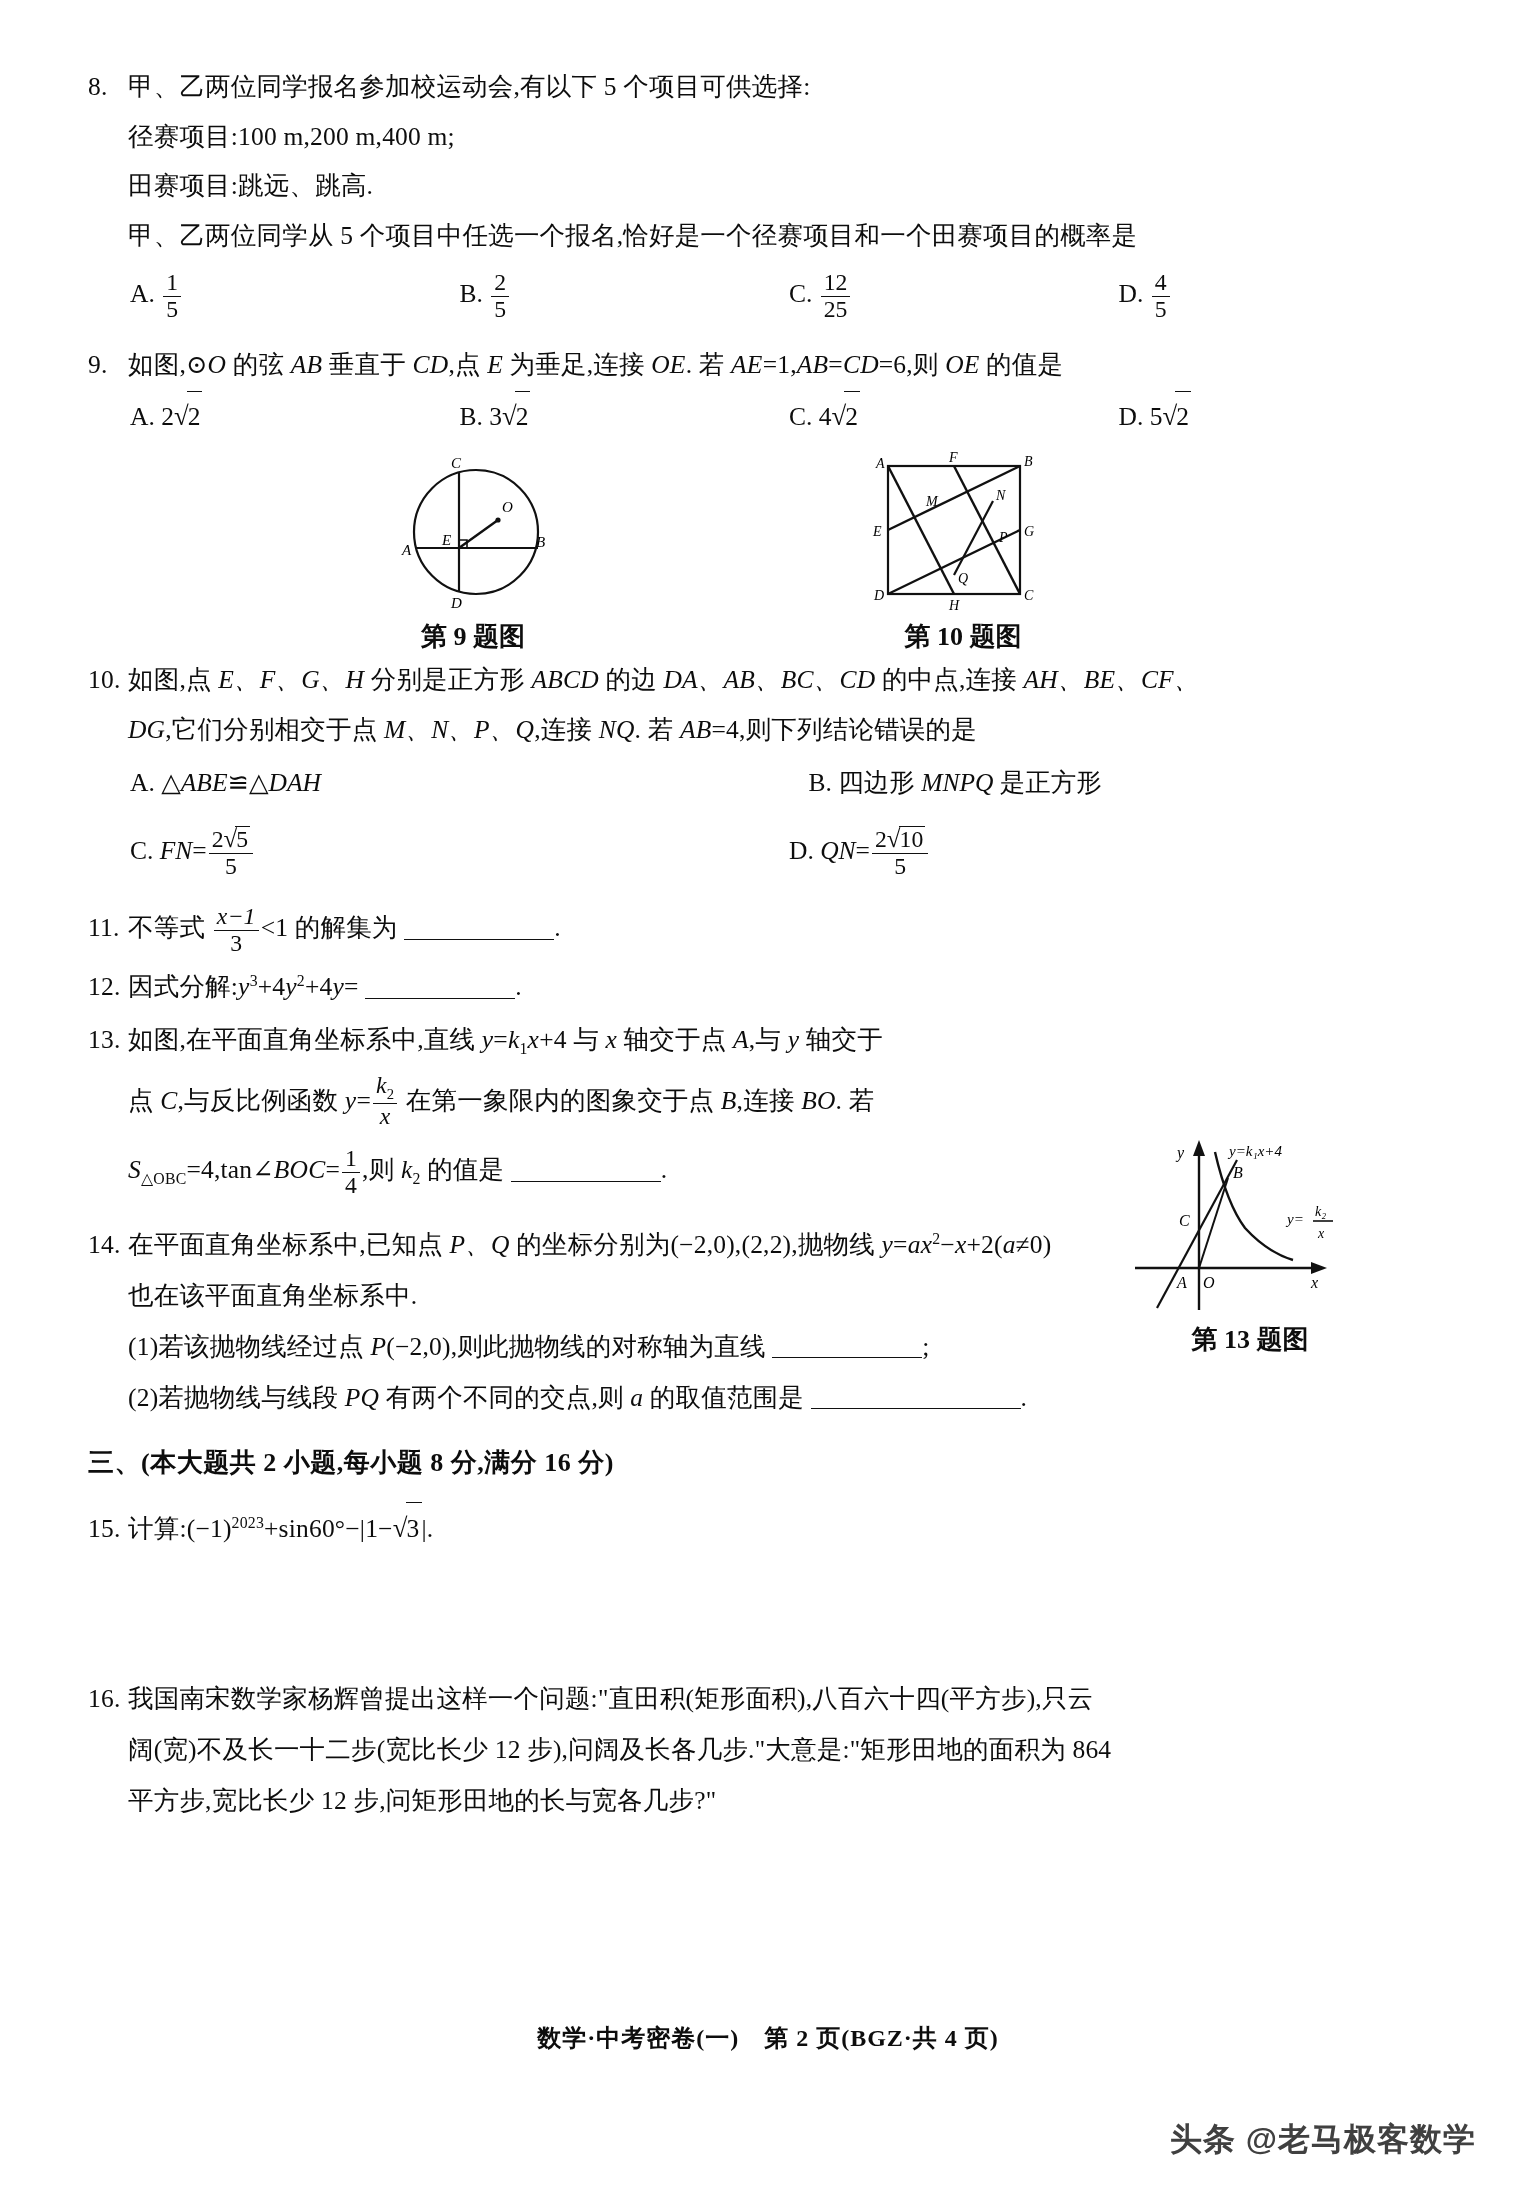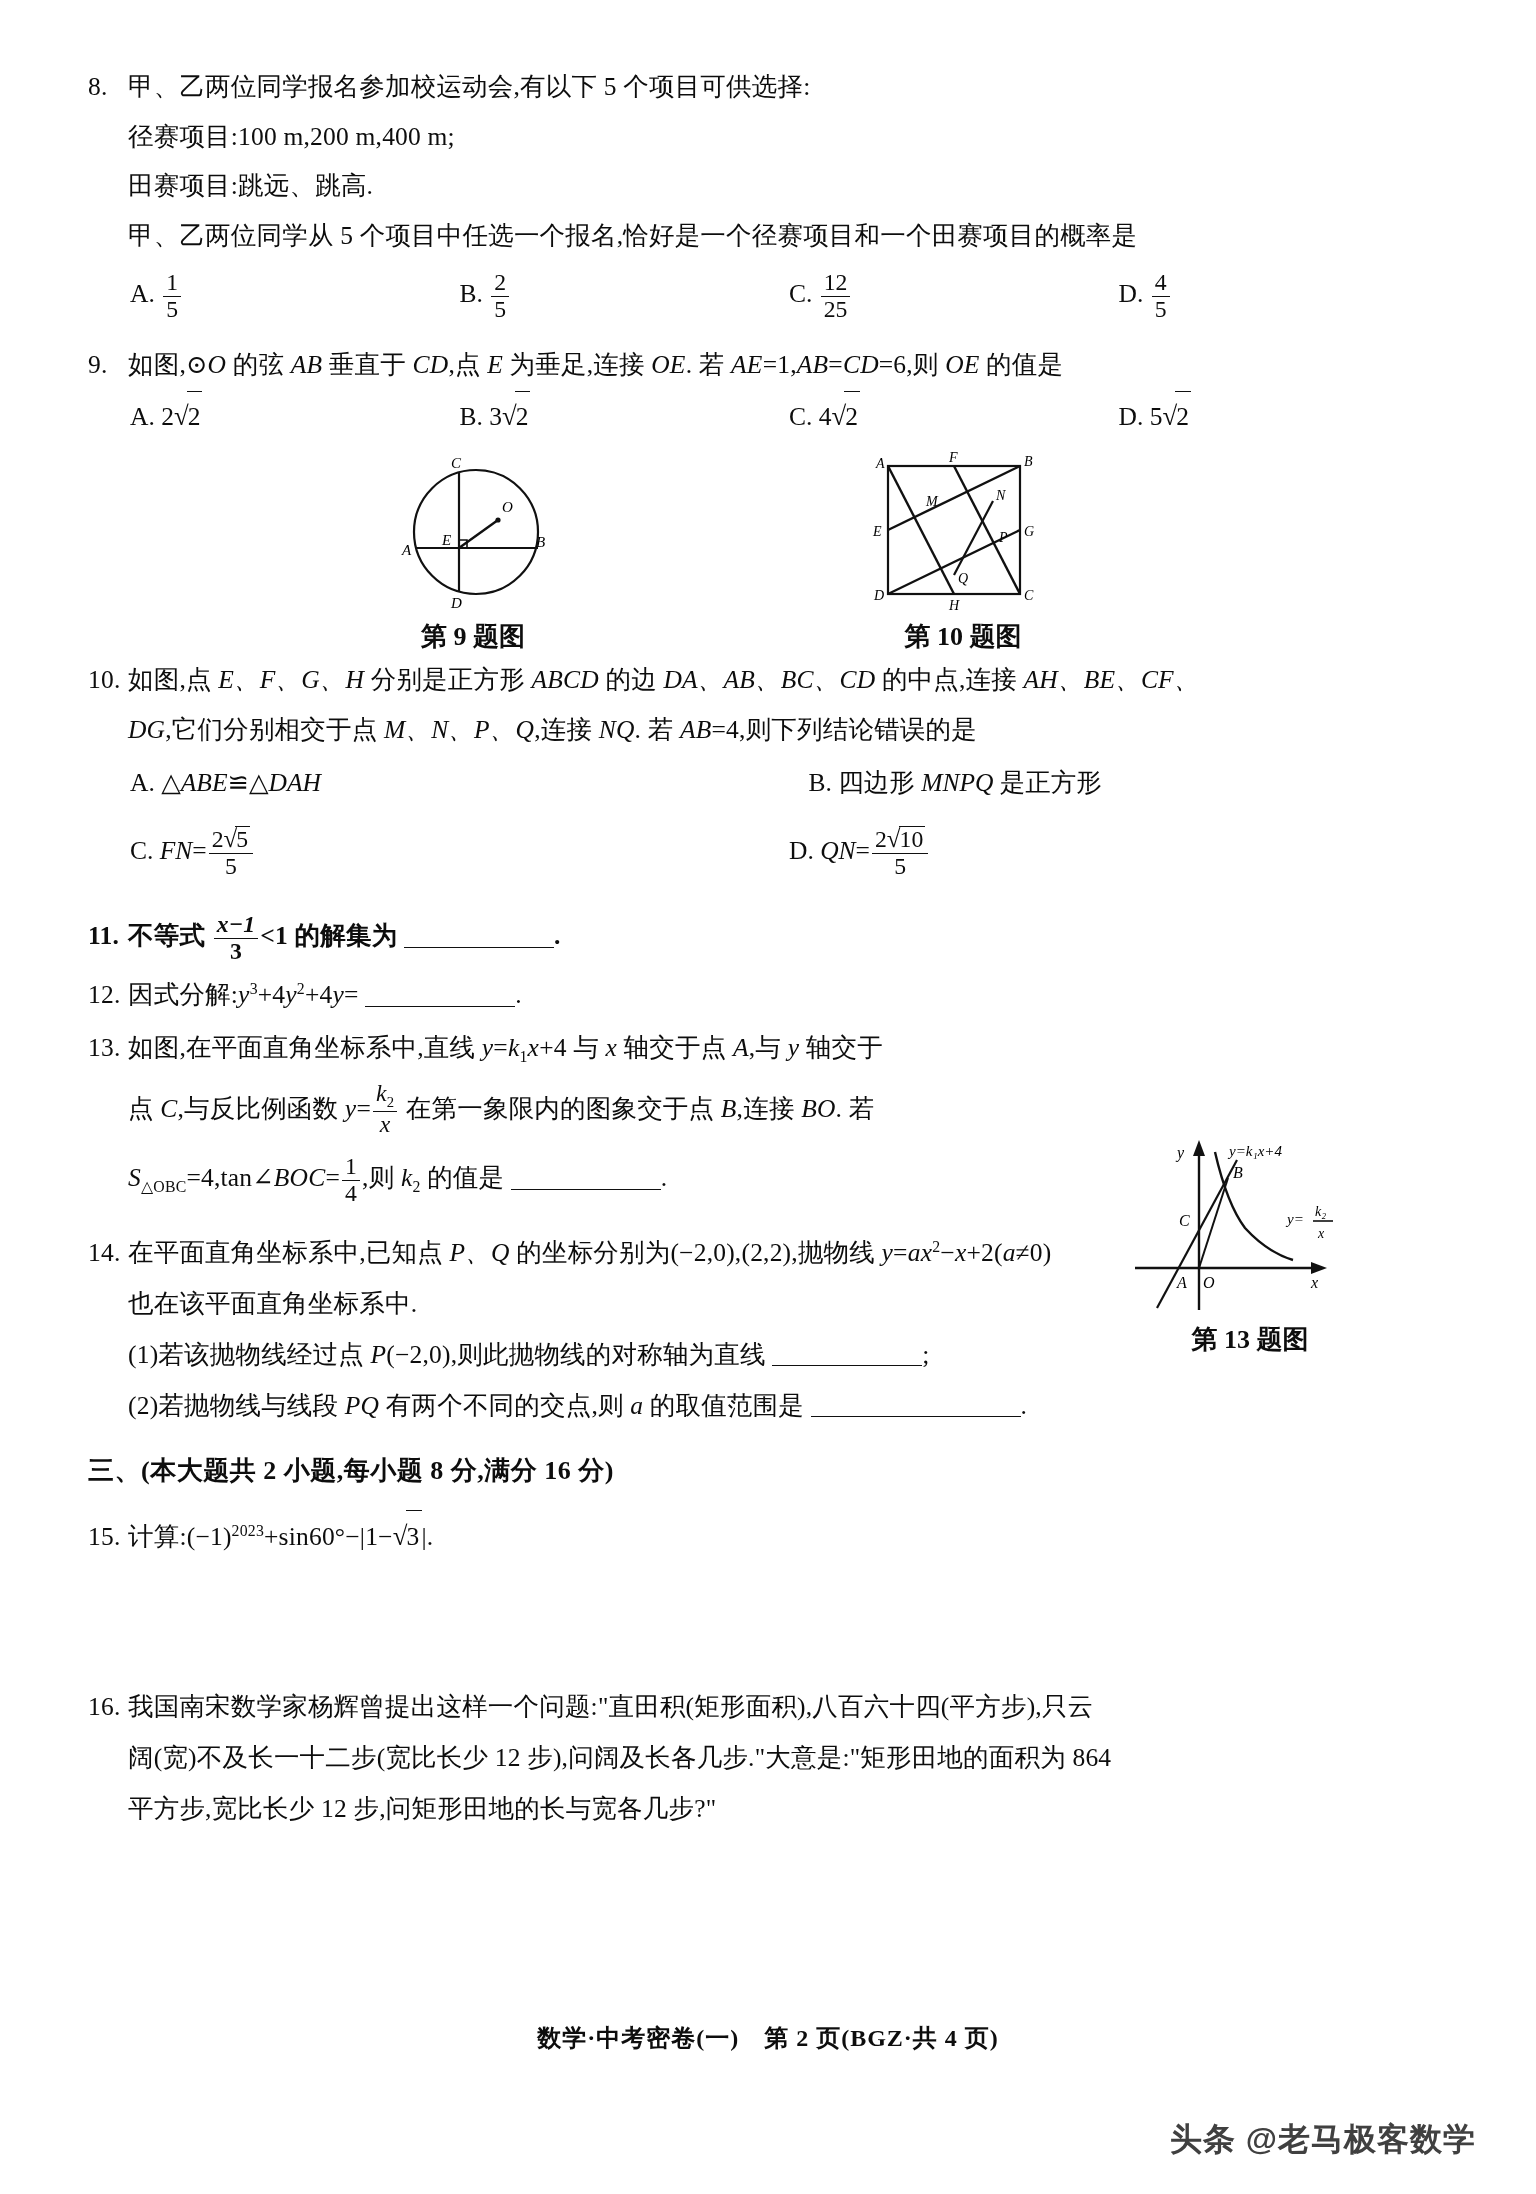--- a/index.html
+++ b/index.html
@@ -288,21 +288,21 @@
         <span>C.</span>
         <span class="mi">FN</span><span>=</span><span class="frac"><span class="num"><span>2</span><span class="sqrt"><span class="rad">√</span><span class="bar">5</span></span></span><span class="den">5</span></span>
       </div>
       <div>
         <span>D.</span>
         <span class="mi">QN</span><span>=</span><span class="frac"><span class="num"><span>2</span><span class="sqrt"><span class="rad">√</span><span class="bar">10</span></span></span><span class="den">5</span></span>
       </div>
     </div>
 
 
-    <div class="qline" style="margin-top:16px; line-height:2.5;font-weight:bold;">
+    <div class="qline" style="margin-top:8px; line-height:2.5;">
       <span class="qnum">11.</span><span>不等式 </span><span class="frac"><span class="num mi">x−1</span><span class="den">3</span></span><span>&lt;1 的解集为</span>&nbsp;<span class="blank b-md"></span><span>.</span>
     </div>
 
     <div class="qline" style="line-height:2.1;">
       <span class="qnum">12.</span><span>因式分解:</span><span class="mi">y</span><sup class="exp">3</sup><span>+4</span><span class="mi">y</span><sup class="exp">2</sup><span>+4</span><span class="mi">y</span><span>=</span>&nbsp;<span class="blank b-md"></span><span>.</span>
     </div>
 
     <div class="qline" style="line-height:2.1;">
       <span class="qnum">13.</span><span>如图,在平面直角坐标系中,直线 </span><span class="mi">y</span><span>=</span><span class="mi">k</span><sub class="sb">1</sub><span class="mi">x</span><span>+4 与 </span><span class="mi">x</span><span> 轴交于点 </span><span class="mi">A</span><span>,与 </span><span class="mi">y</span><span> 轴交于</span>
     </div>

